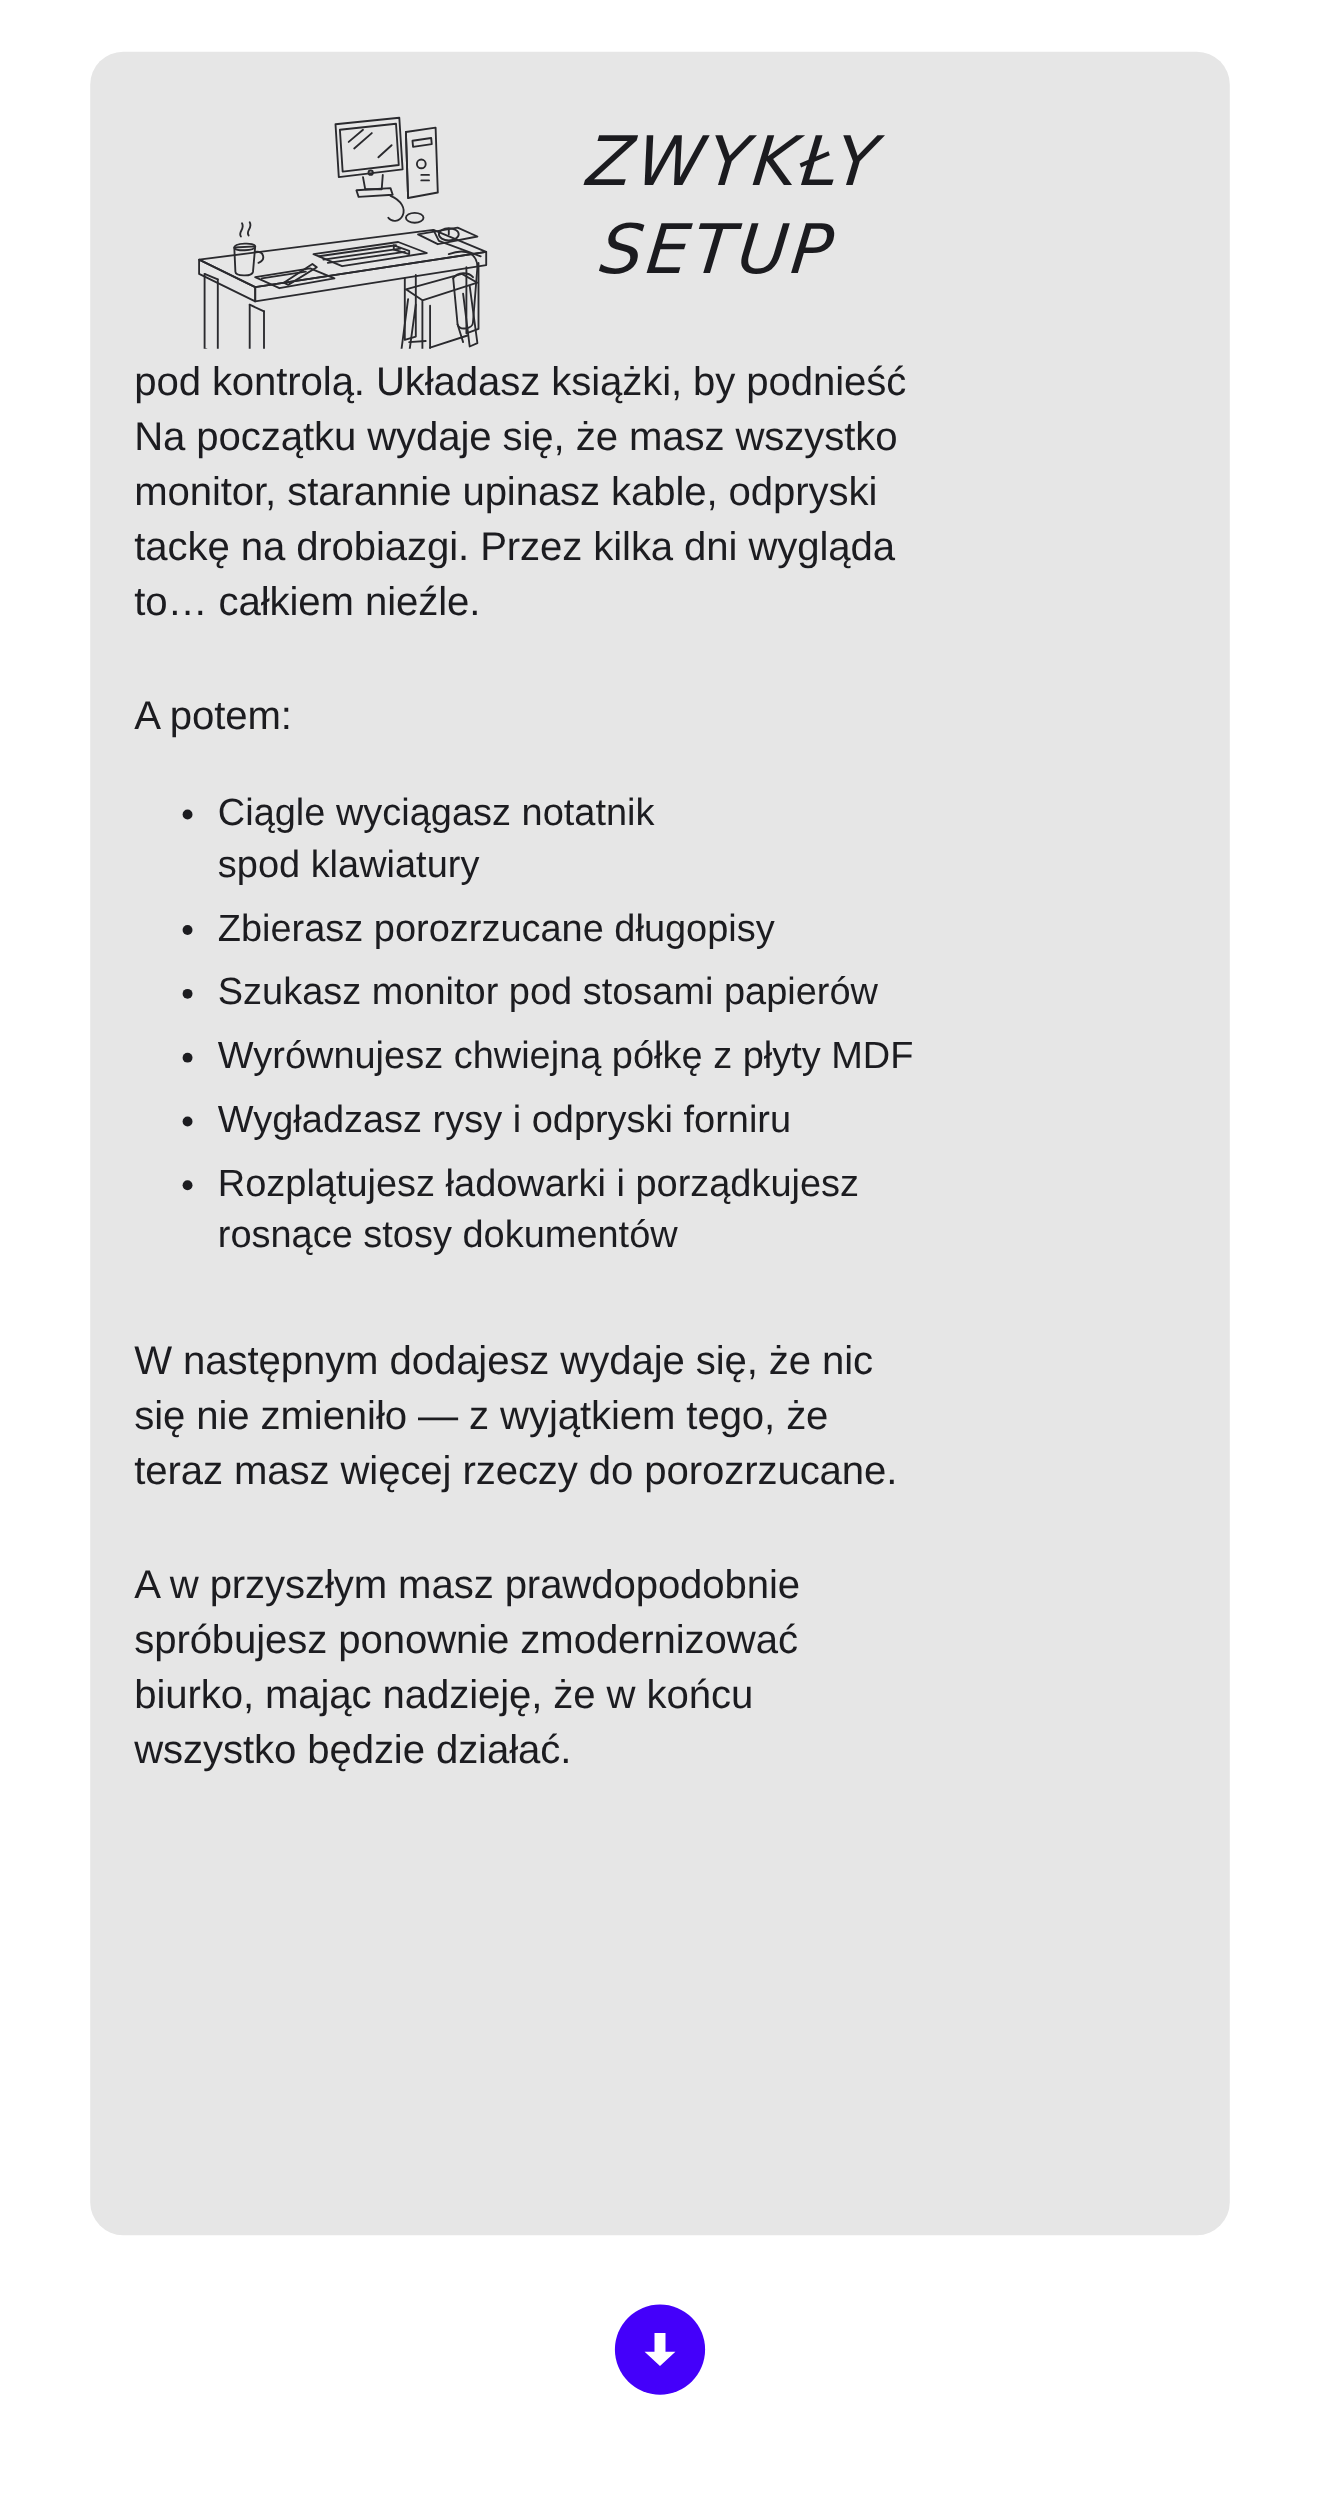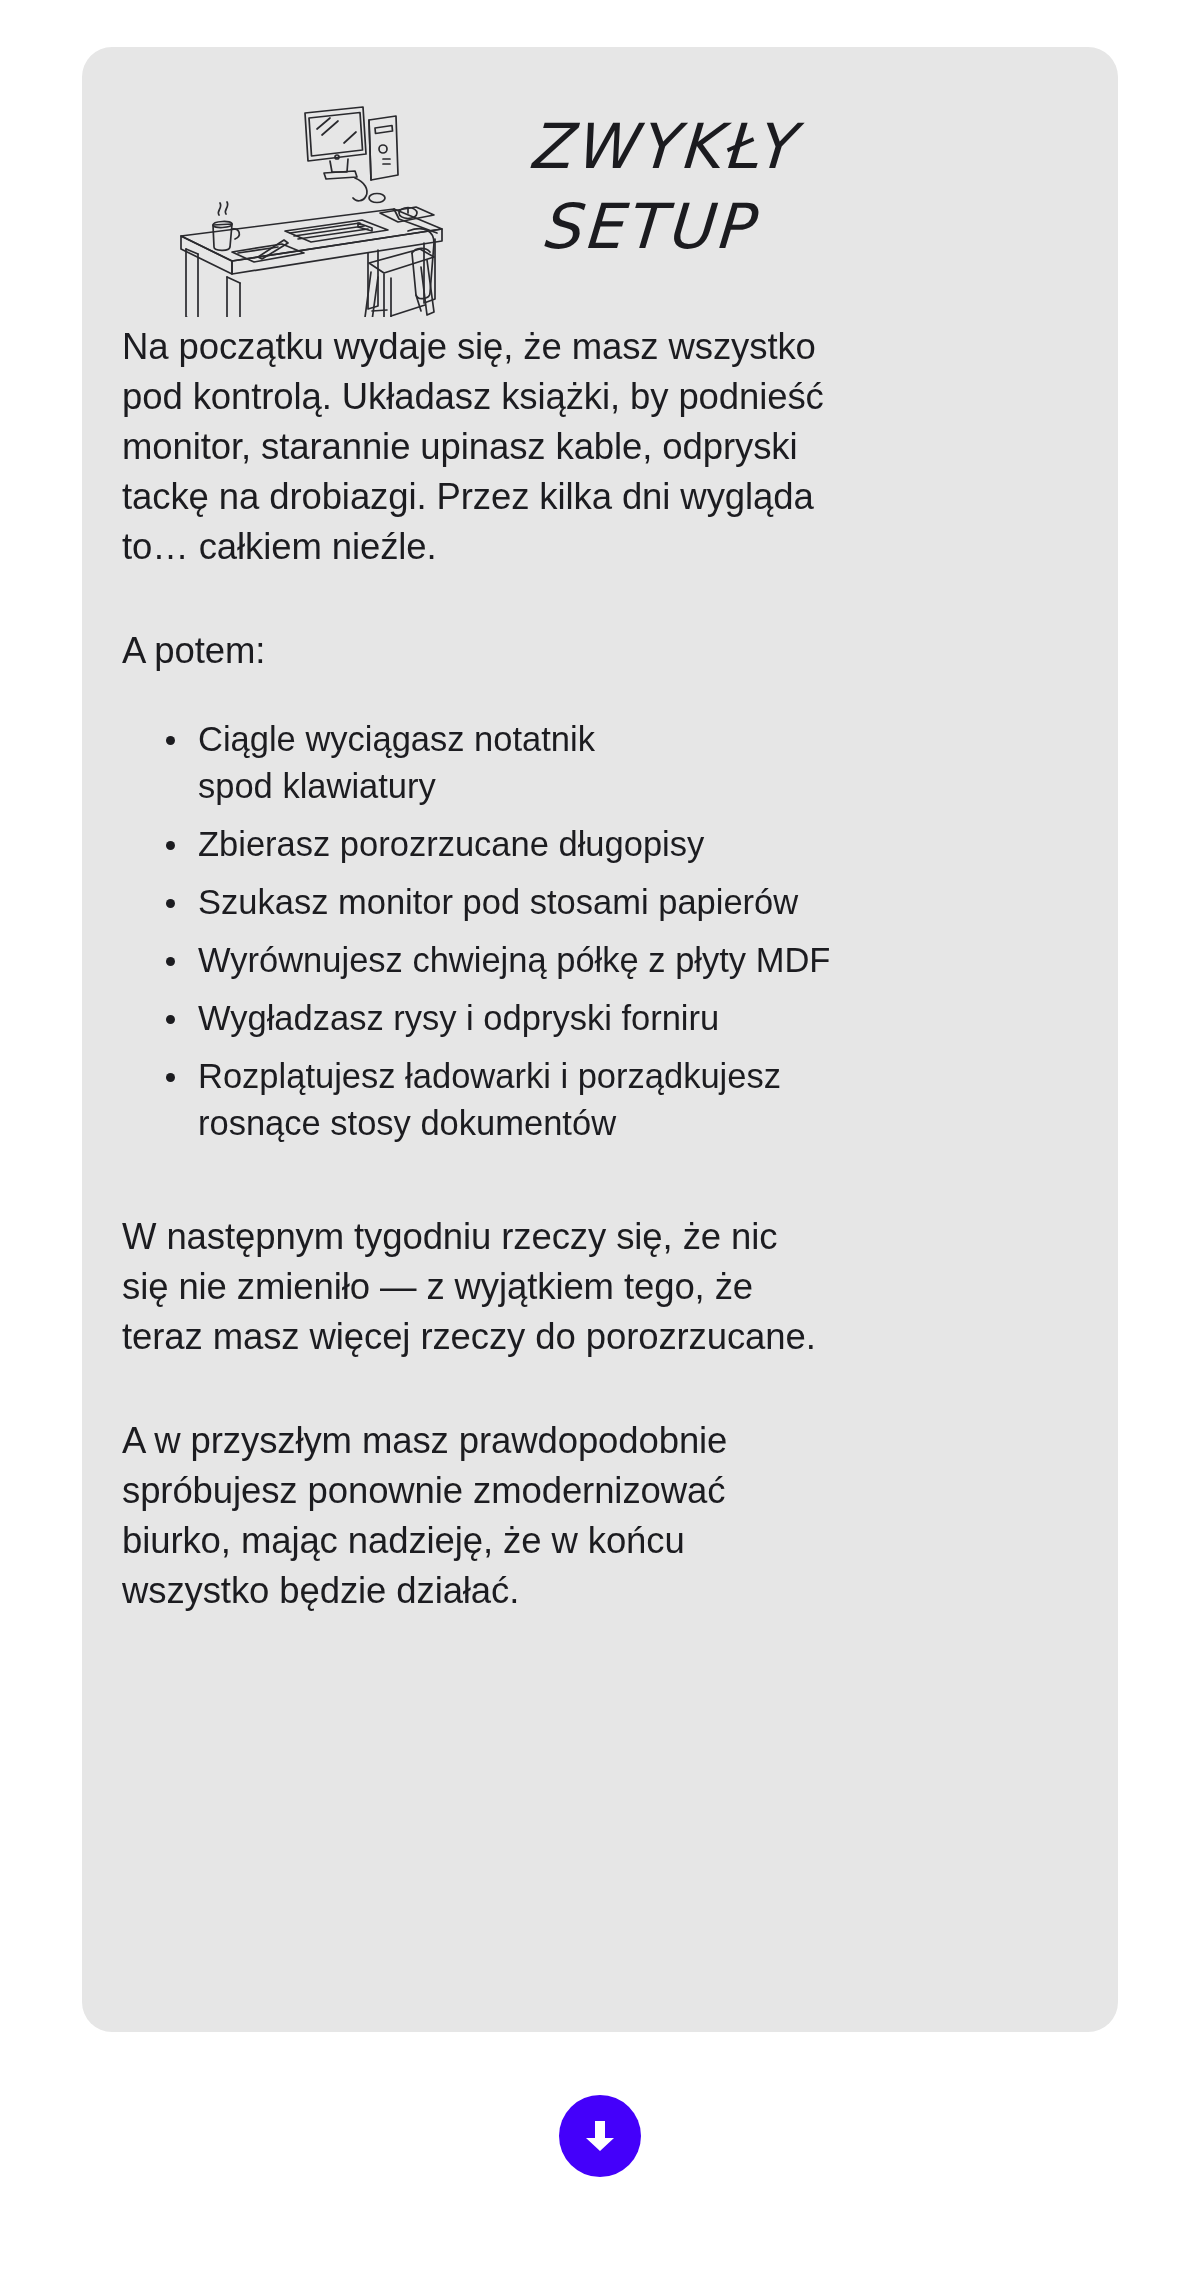--- a/index.html
+++ b/index.html
@@ -219,22 +219,22 @@
       <div class="title-block">
         <div class="title-line">ZWYKŁY</div>
         <div class="title-line second">SETUP</div>
       </div>
 
     </div>
 
     <div class="body">
 
       <p class="para">
+        <span class="ln">pod kontrolą. Układasz książki, by podnieść</span>
         <span class="ln">Na początku wydaje się, że masz wszystko</span>
-        <span class="ln">pod kontrolą. Układasz książki, by podnieść</span>
         <span class="ln">monitor, starannie upinasz kable, odpryski</span>
         <span class="ln">tackę na drobiazgi. Przez kilka dni wygląda</span>
         <span class="ln">to… całkiem nieźle.</span>
       </p>
 
       <div class="spacer-lg"></div>
 
       <p class="para">A potem:</p>
 
       <div class="spacer-md"></div>
@@ -258,21 +258,21 @@
         </li>
         <li>
           <span class="ln">Rozplątujesz ładowarki i porządkujesz</span>
           <span class="ln">rosnące stosy dokumentów</span>
         </li>
       </ul>
 
       <div class="spacer-lg"></div>
 
       <p class="para">
-        <span class="ln">W następnym tygodniu rzeczy się, że nic</span>
+        <span class="ln">W następnym dodajesz wydaje się, że nic</span>
         <span class="ln">się nie zmieniło — z wyjątkiem tego, że</span>
         <span class="ln">teraz masz więcej rzeczy do porozrzucane.</span>
       </p>
 
       <div class="spacer-lg"></div>
 
       <p class="para">
         <span class="ln">A w przyszłym masz prawdopodobnie</span>
         <span class="ln">spróbujesz ponownie zmodernizować</span>
         <span class="ln">biurko, mając nadzieję, że w końcu</span>

